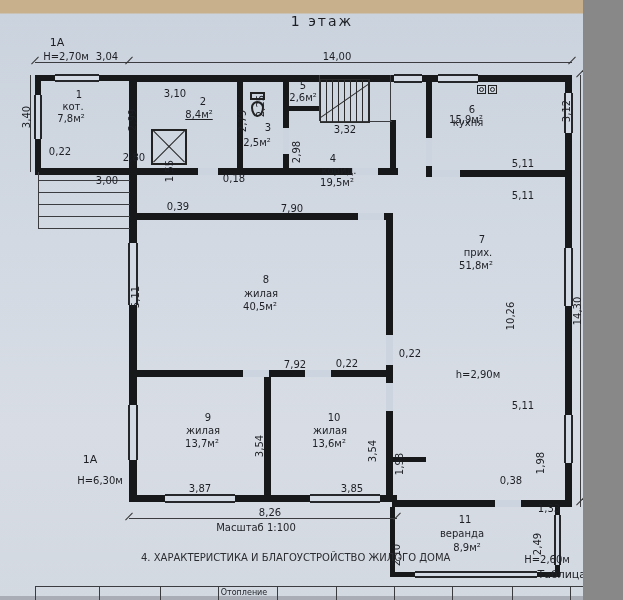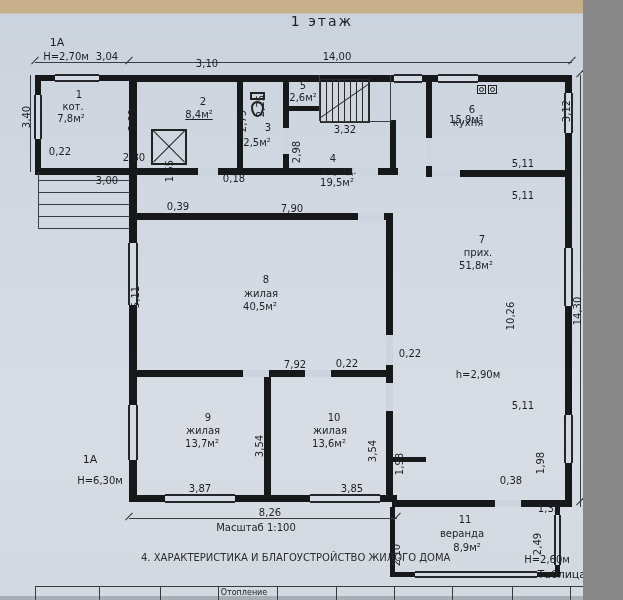--- a/index.html
+++ b/index.html
@@ -172,21 +172,21 @@
   <span class="lbl num" style="left:334px;top:418px;">10</span>
   <span class="lbl" style="left:330px;top:431px;">жилая</span>
   <span class="lbl" style="left:329px;top:444px;">13,6м²</span>
 
   <span class="lbl num" style="left:465px;top:520px;">11</span>
   <span class="lbl" style="left:462px;top:534px;">веранда</span>
   <span class="lbl" style="left:467px;top:548px;">8,9м²</span>
 
   <span class="lbl" style="left:107px;top:57px;">3,04</span>
   <span class="lbl" style="left:337px;top:57px;text-align:right;">14,00</span>
-  <span class="lbl" style="left:175px;top:64px;margin-left:32px;">3,10</span>
+  <span class="lbl" style="left:175px;top:94px;">3,10</span>
   <span class="lbl" style="left:345px;top:130px;">3,32</span>
   <span class="lbl" style="left:60px;top:152px;">0,22</span>
   <span class="lbl" style="left:110px;top:158px;margin-left:24px;">2,80</span>
   <span class="lbl" style="left:107px;top:181px;">3,00</span>
   <span class="lbl" style="left:234px;top:179px;">0,18</span>
   <span class="lbl" style="left:178px;top:207px;">0,39</span>
   <span class="lbl" style="left:292px;top:209px;">7,90</span>
   <span class="lbl" style="left:523px;top:164px;">5,11</span>
   <span class="lbl" style="left:523px;top:196px;">5,11</span>
   <span class="lbl" style="left:410px;top:354px;">0,22</span>

